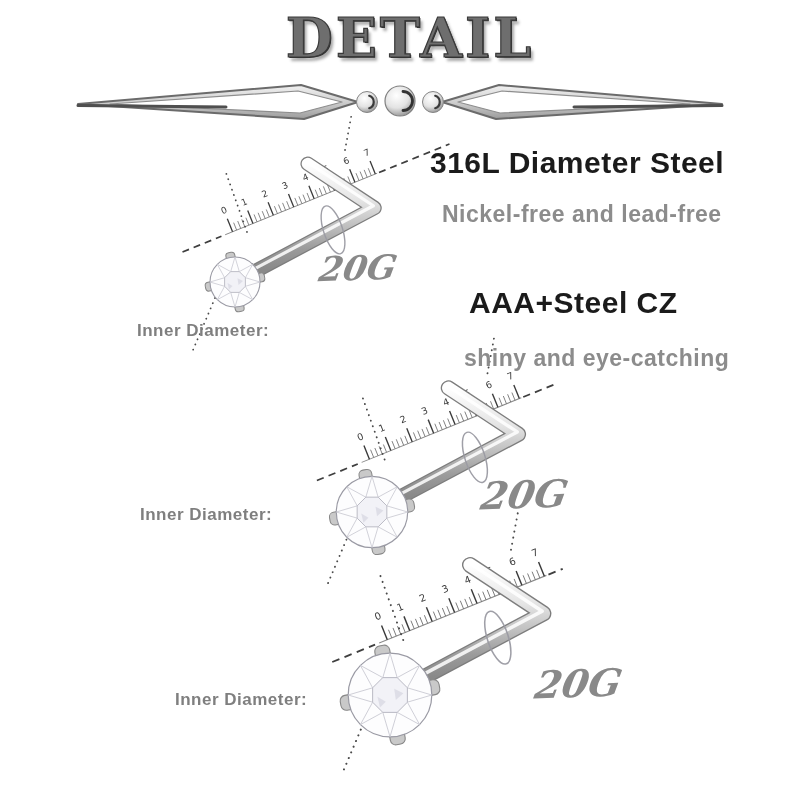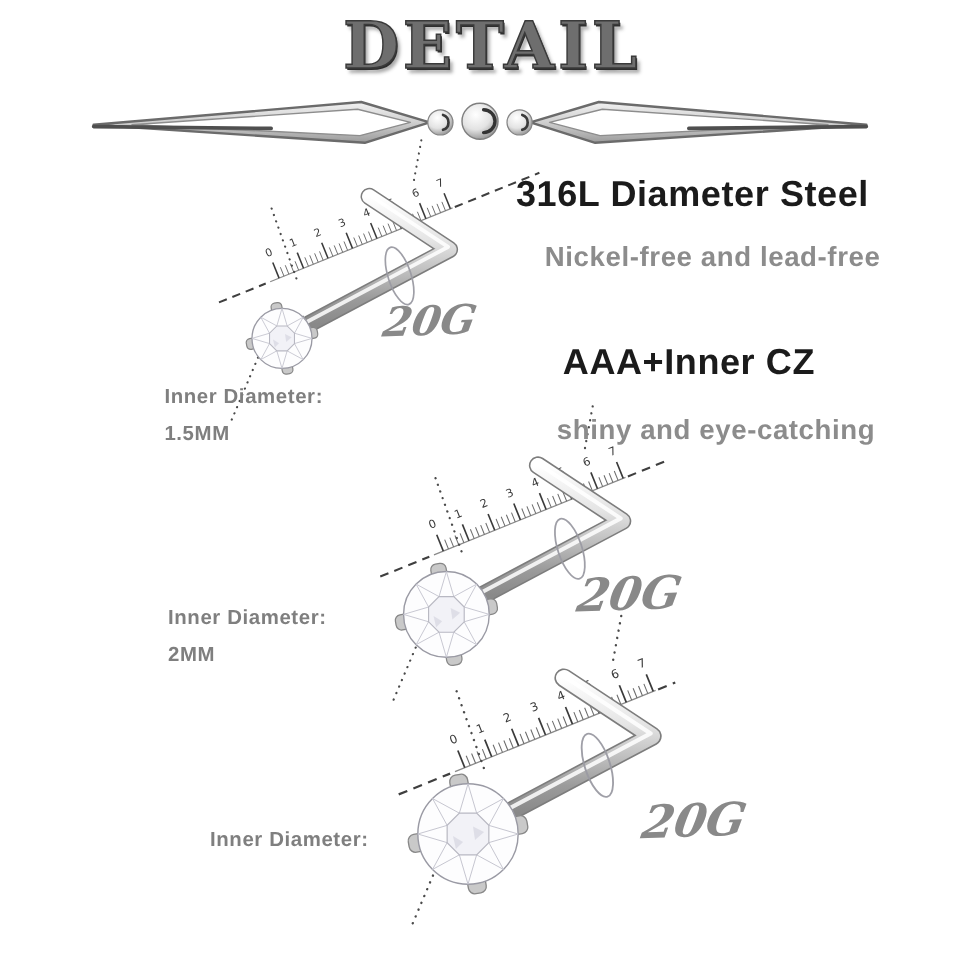--- a/index.html
+++ b/index.html
@@ -15,21 +15,21 @@
     -webkit-text-stroke:1.2px #3a3a3a;
     text-shadow:1px 1px 0 #2e2e2e,3px 4px 3px rgba(40,40,40,.40);
     white-space:nowrap;
   }
   .divider{position:absolute;left:76px;top:78px;}
   svg.canvas{position:absolute;left:0;top:0;}
   .feat{position:absolute;white-space:nowrap;font-weight:bold;}
   .feat.dark{color:#1b1b1b;font-size:30px;letter-spacing:.5px;}
   .feat.gray{color:#8c8c8c;font-size:23px;letter-spacing:.5px;}
   #feat-1{left:430px;top:146px;}
-  #feat-2{left:454px;top:201px;}
+  #feat-2{left:442px;top:201px;}
   #feat-3{left:469px;top:286px;}
   #feat-4{left:464px;top:345px;}
   .gauge{
     position:absolute;font-family:"DejaVu Serif",serif;font-style:italic;font-weight:bold;
     color:#898989;transform:skewX(-12deg) rotate(-2deg);white-space:nowrap;
   }
   #gauge-1{left:320px;top:248px;font-size:34px;}
   #gauge-2{left:482px;top:472px;font-size:38px;}
   #gauge-3{left:536px;top:661px;font-size:38px;}
   .dia{position:absolute;font-weight:bold;color:#7f7f7f;font-size:17px;letter-spacing:.5px;white-space:nowrap;}
@@ -341,32 +341,30 @@
           <line x1="26.8700576850888" y1="-26.870057685088813" x2="15.798340005943006" y2="-6.5438866934430315" stroke="#c5c5cf" stroke-width="0.75"></line>
           <polygon points="15.798340005943006,6.543886693443036 6.543886693443037,15.798340005943006 -6.543886693443034,15.798340005943006 -15.798340005943006,6.543886693443038 -15.798340005943007,-6.543886693443026 -6.543886693443031,-15.798340005943006 6.543886693443039,-15.798340005943002 15.798340005943006,-6.5438866934430315" fill="#f2f2f7" stroke="#b8b8c2" stroke-width="0.9"></polygon>
           <polygon points="3.8000000000000003,-5.7 12.16,-1.52 5.32,4.56" fill="#dadae4" opacity="0.85"></polygon>
           <polygon points="-11.4,1.52 -3.8000000000000003,6.08 -9.12,11.4" fill="#dadae4" opacity="0.85"></polygon>
         </g>
       </g>
     </svg>
 
   <div class="feat dark" id="feat-1">316L Diameter Steel</div>
   <div class="feat gray" id="feat-2">Nickel-free and lead-free</div>
-  <div class="feat dark" id="feat-3">AAA+Inner CZ</div>
+  <div class="feat dark" id="feat-3">AAA+Steel CZ</div>
   <div class="feat gray" id="feat-4">shiny and eye-catching</div>
 
   <div class="gauge" id="gauge-1">20G</div>
   <div class="gauge" id="gauge-2">20G</div>
   <div class="gauge" id="gauge-3">20G</div>
 
   <div class="dia" id="dia-1">
     <div>Inner Diameter:</div>
-    <div class="val">1.5MM</div>
   </div>
   <div class="dia" id="dia-2">
     <div>Inner Diameter:</div>
-    <div class="val">2MM</div>
   </div>
   <div class="dia" id="dia-3">
     <div>Inner Diameter:</div>
   </div>
 
 </div>
 
 </body></html>

